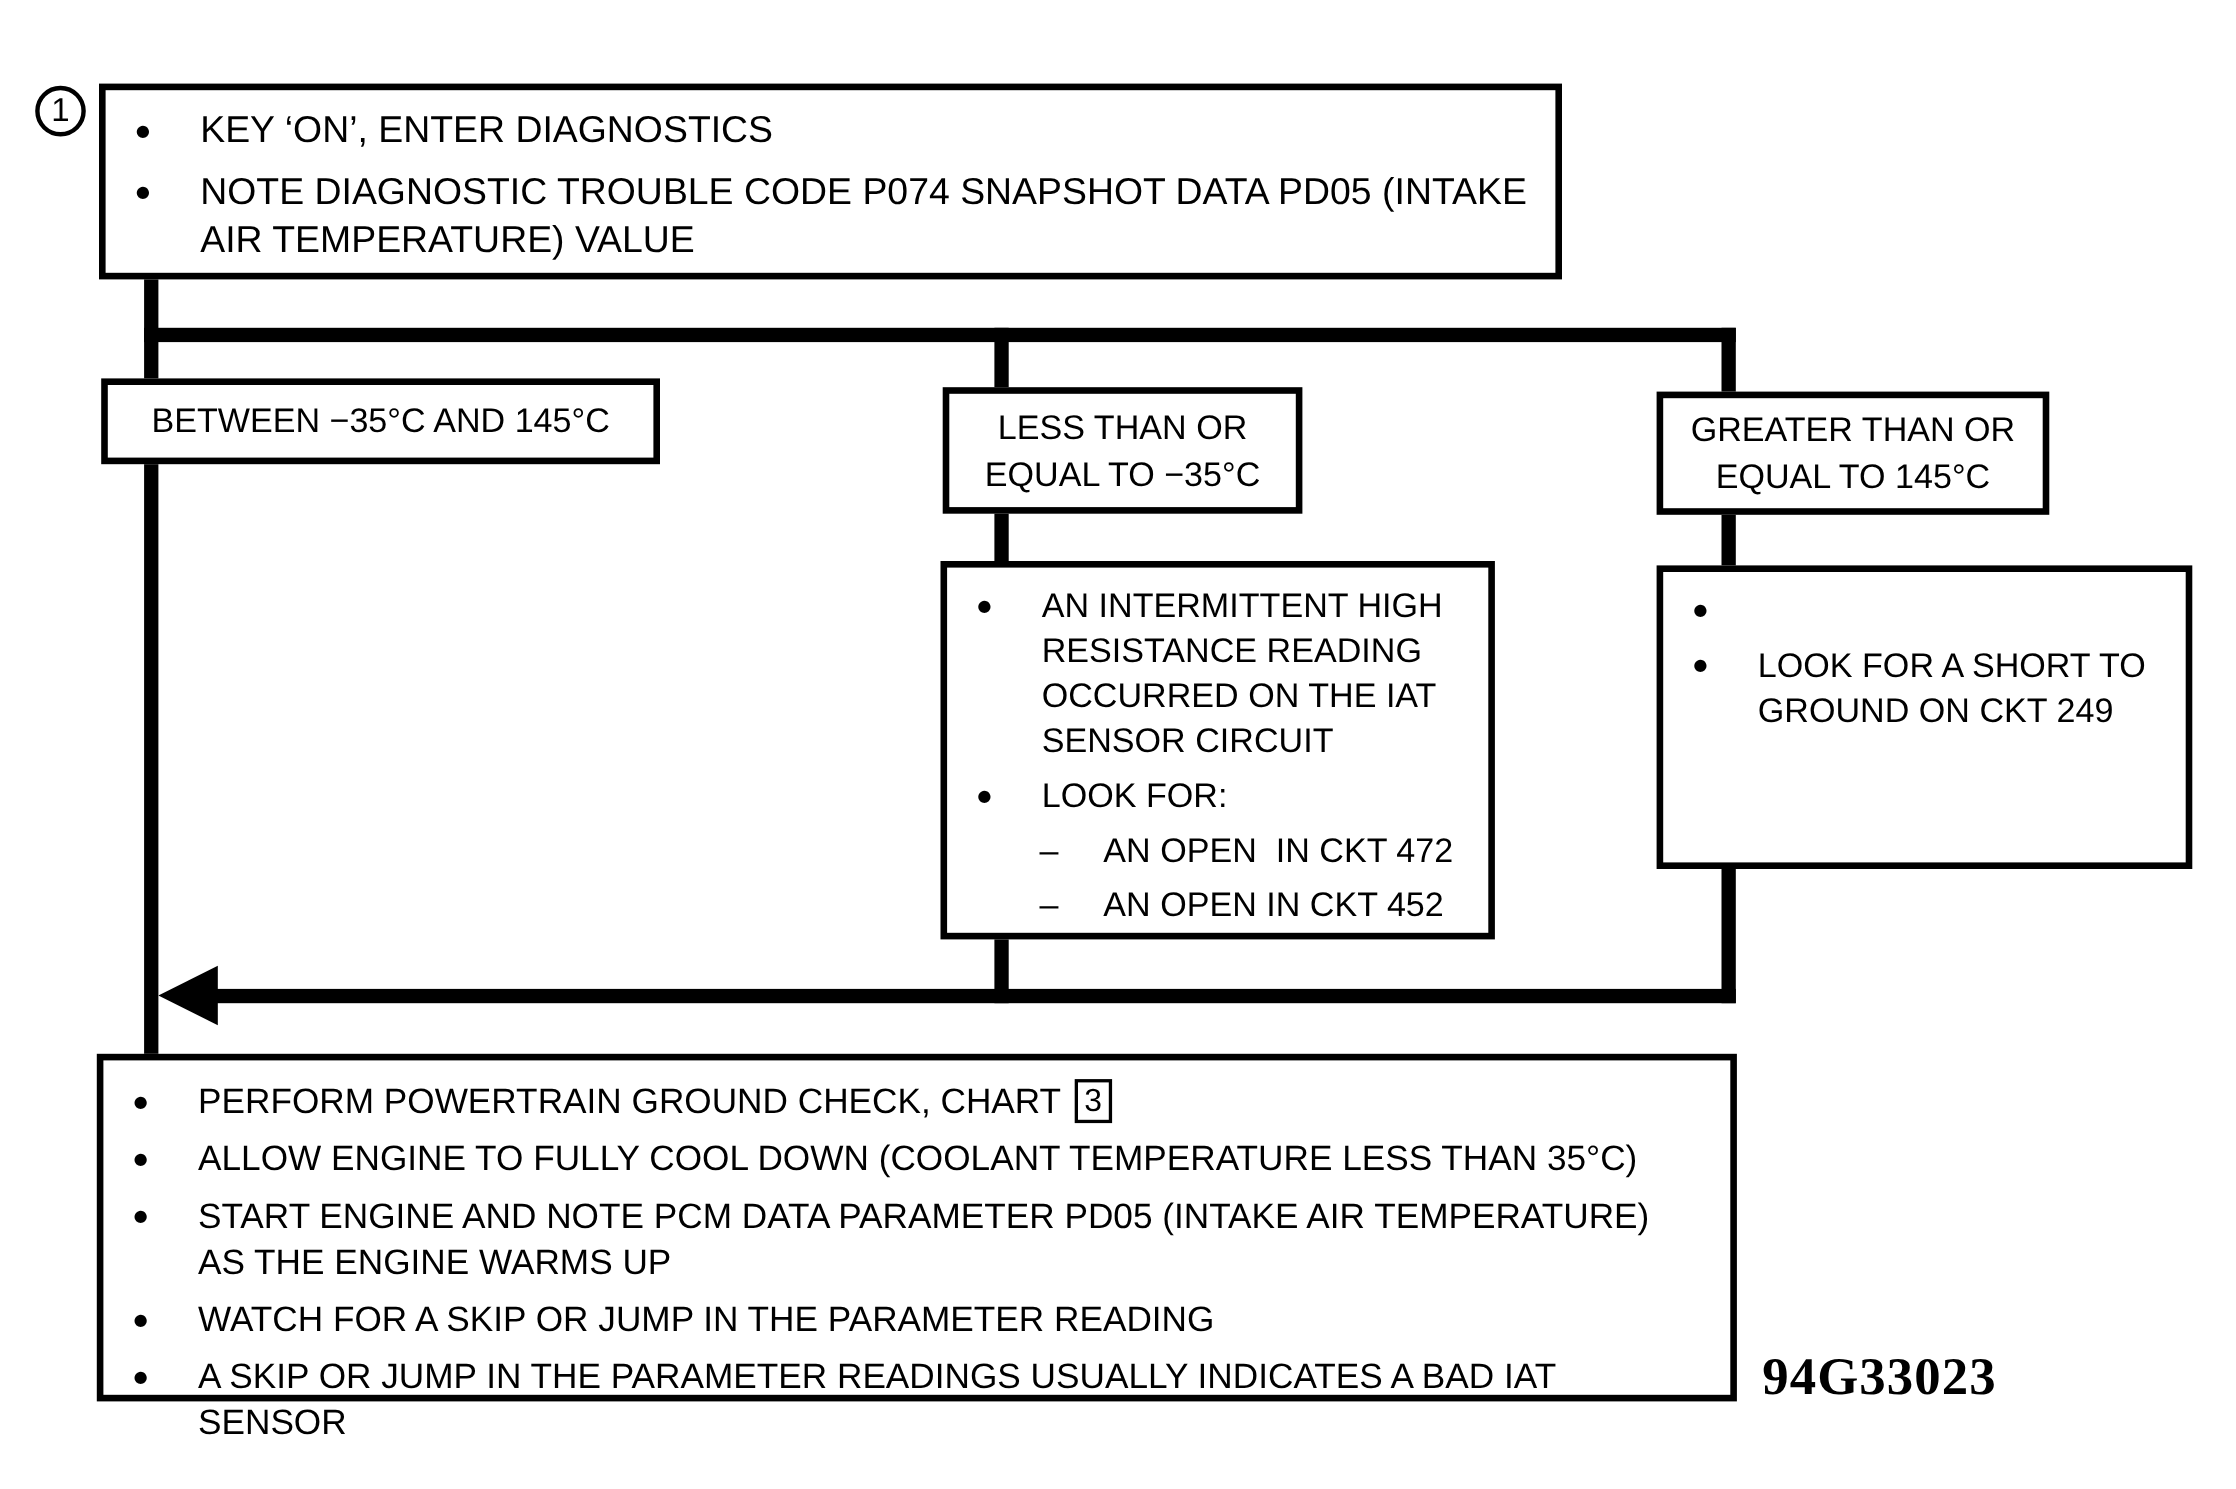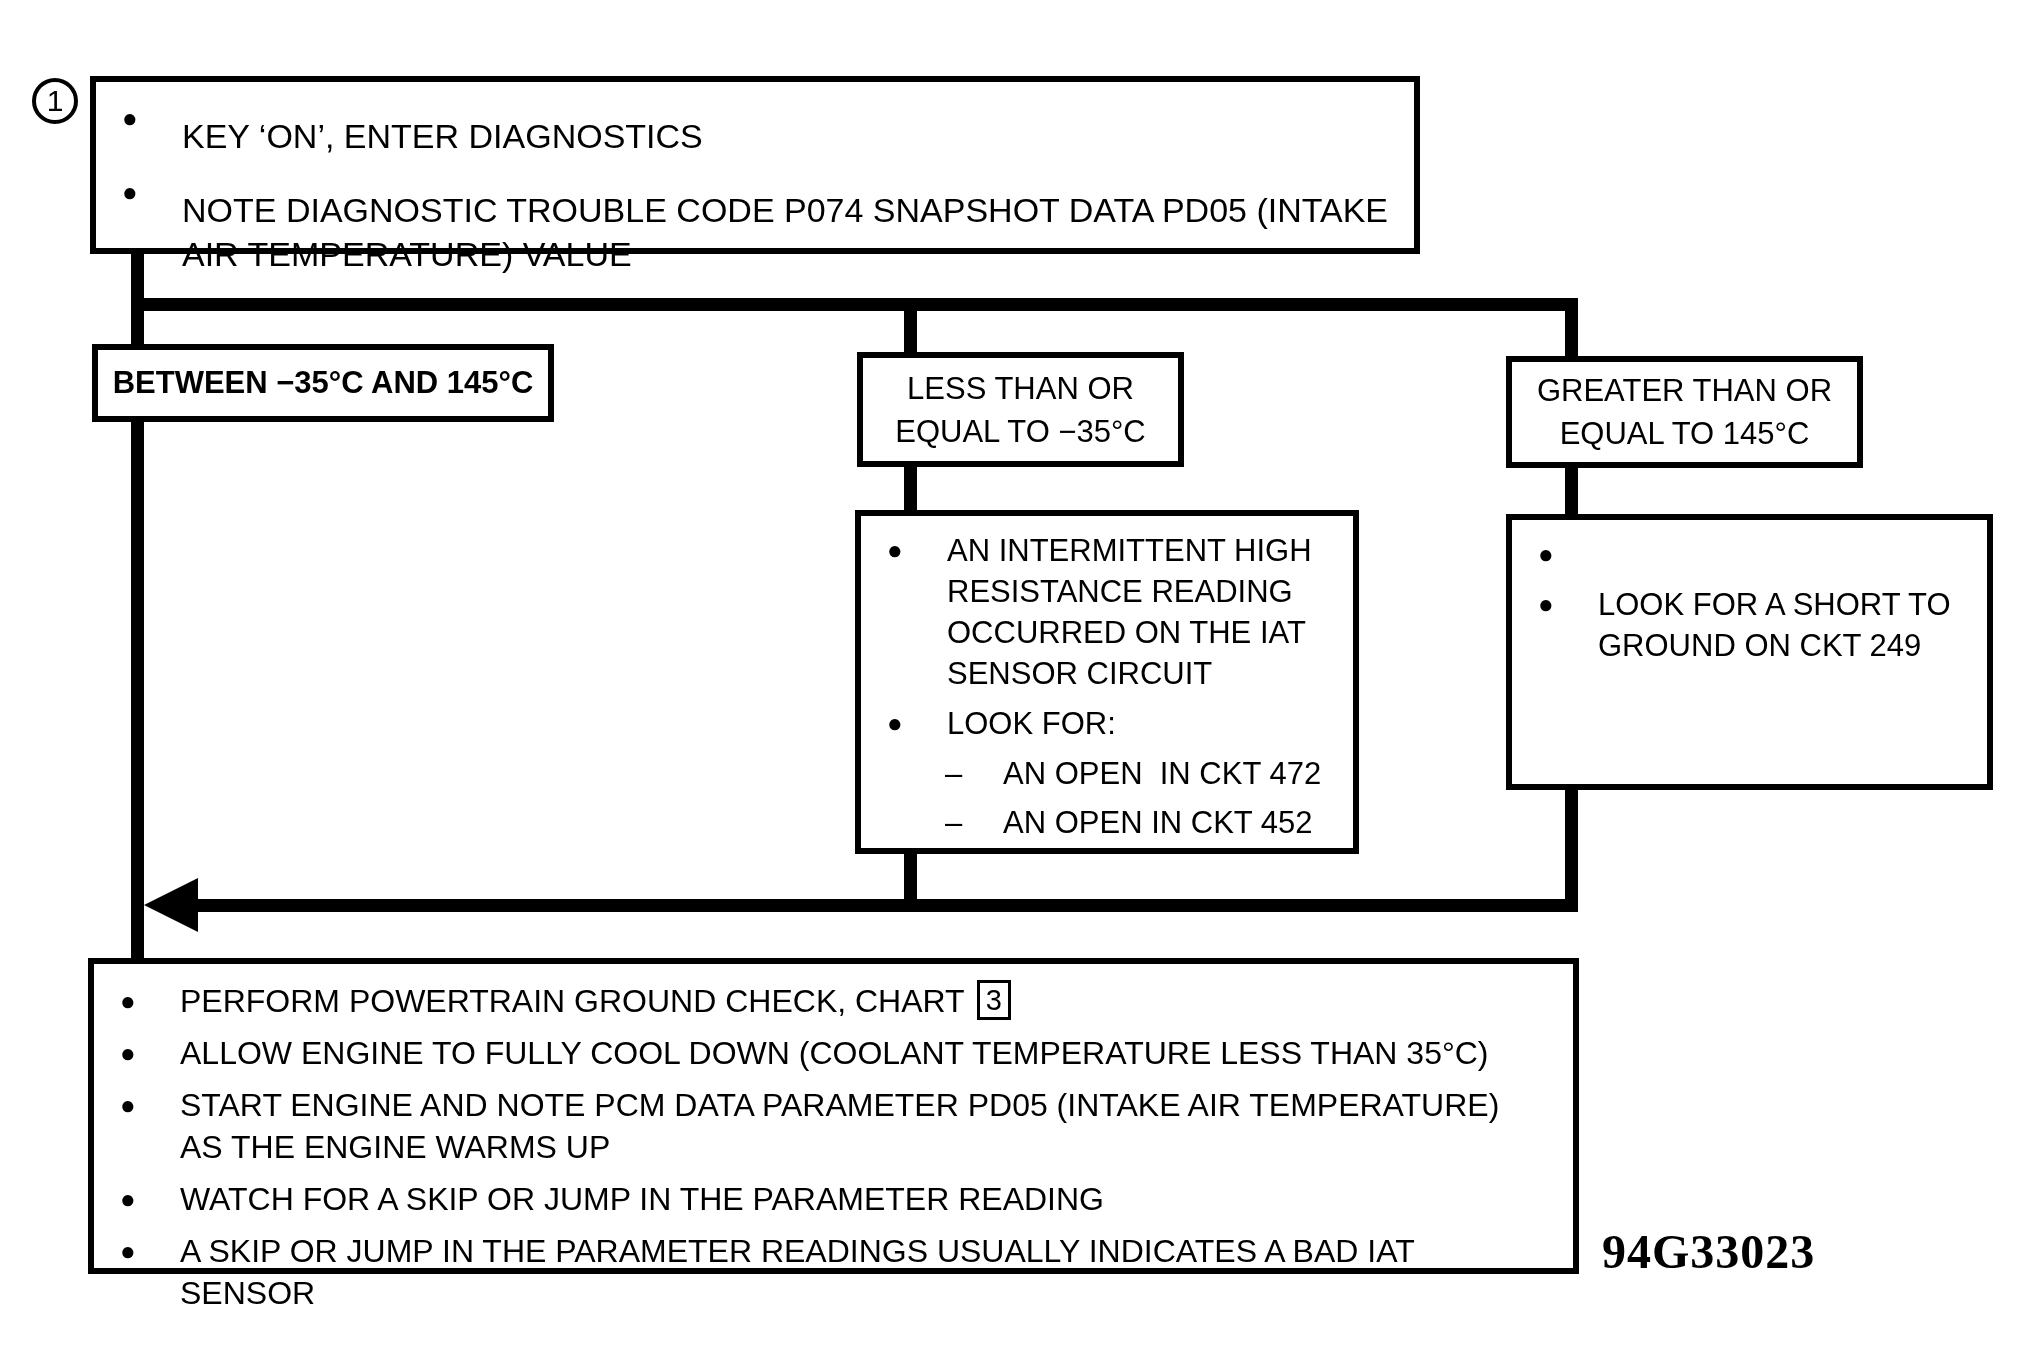--- a/index.html
+++ b/index.html
@@ -81,28 +81,27 @@
 
   
   #start-box {
     left: 90px; top: 76px;
     width: 1330px; height: 178px;
     padding: 14px 16px 0 0;
     font-size: 34px;
     line-height: 44px;
   }
   #start-box .brow { margin-bottom: 12px; }
-  #start-box .btext { max-width: 1212px; margin-top: 18px; }
+  #start-box .btext { max-width: 1212px; }
 
   #branch-between {
     left: 92px; top: 344px;
-    width: 462px; height: 78px;
+    width: 508px; height: 78px;
     font-size: 31px;
     line-height: 40px;
-    font-weight: bold;
   }
   #branch-less {
     left: 857px; top: 352px;
     width: 327px; height: 115px;
     font-size: 31px;
     line-height: 43px;
   }
   #branch-greater {
     left: 1506px; top: 356px;
     width: 357px; height: 112px;

